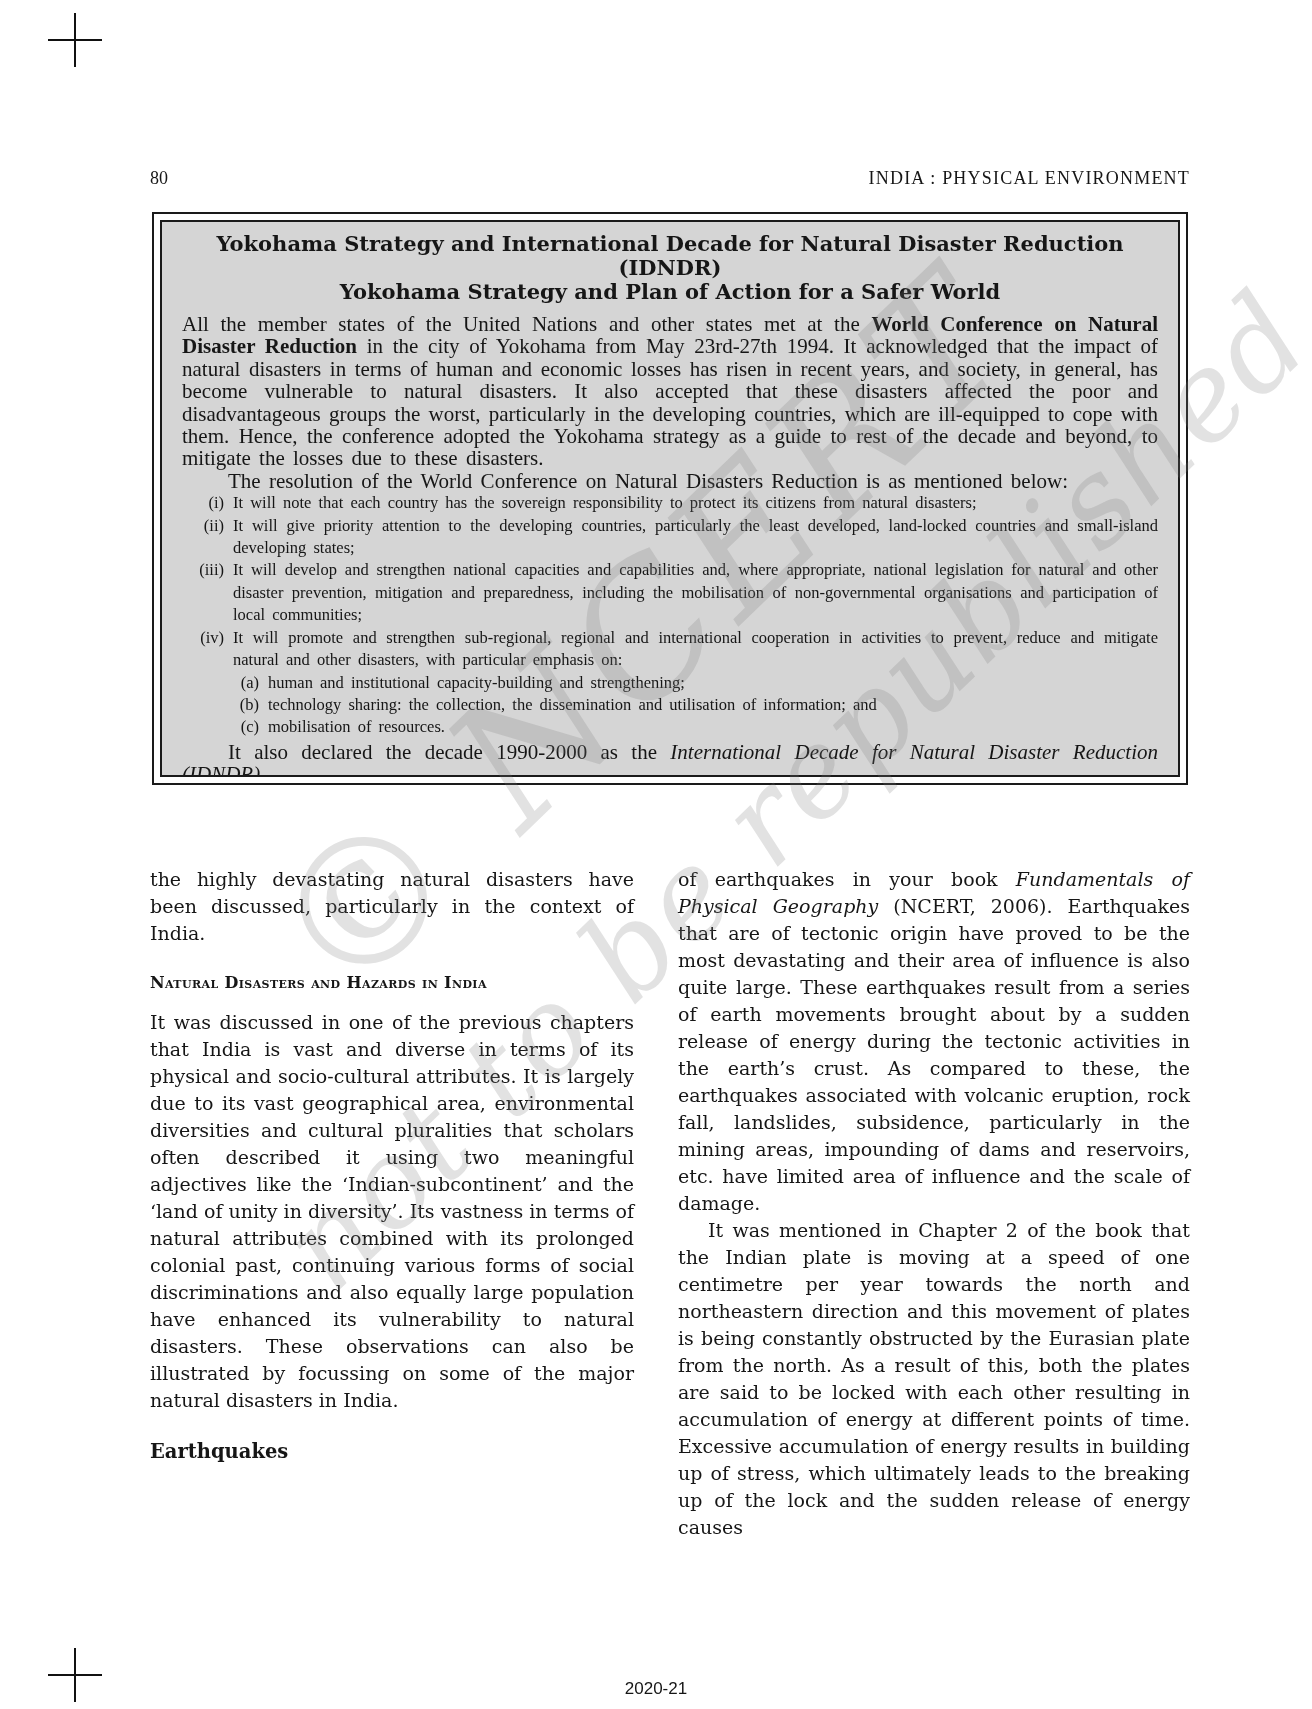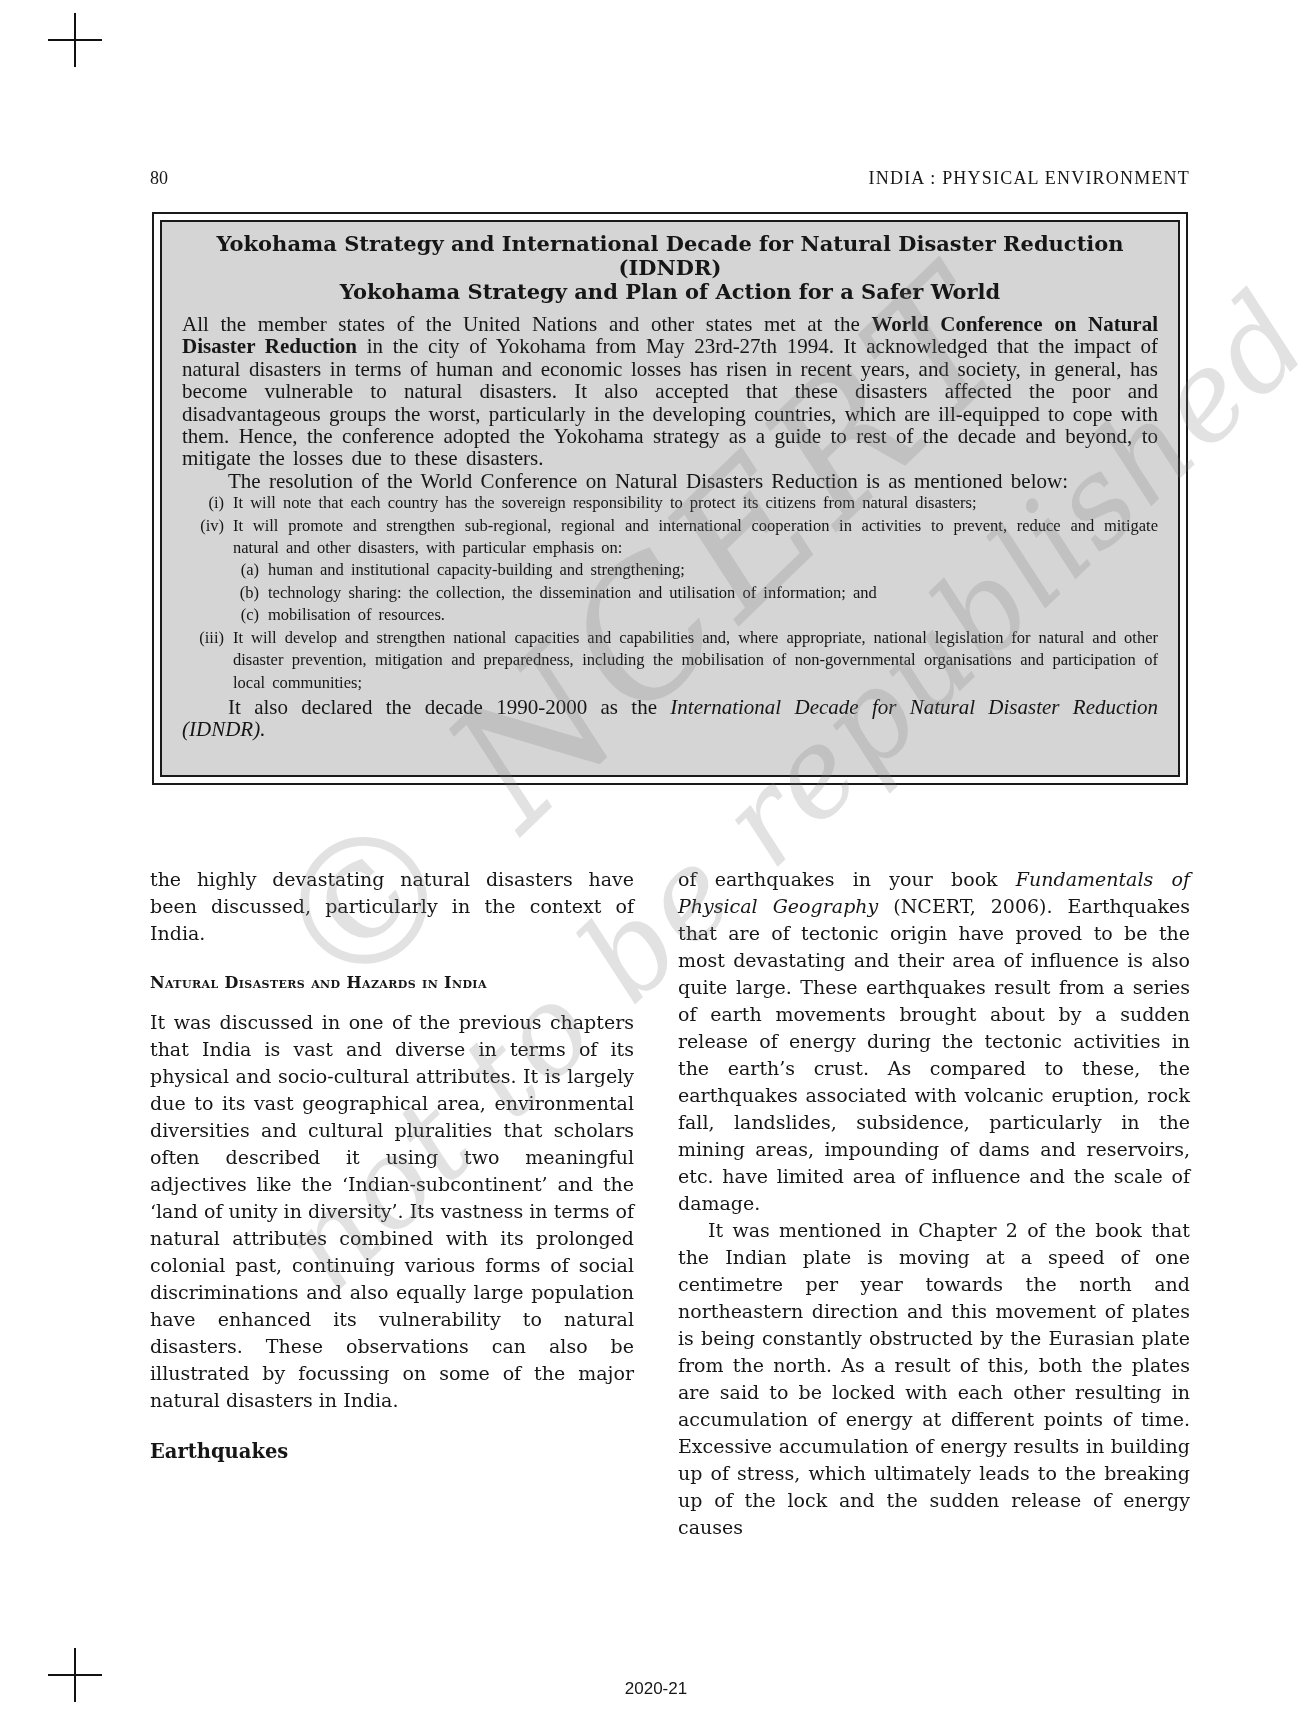--- a/index.html
+++ b/index.html
@@ -84,40 +84,44 @@
         <div>Yokohama Strategy and Plan of Action for a Safer World</div>
       </div>
       <p class="ybody">All the member states of the United Nations and other states met at the <b>World Conference on Natural Disaster Reduction</b> in the city of Yokohama from May 23rd-27th 1994. It acknowledged that the impact of natural disasters in terms of human and economic losses has risen in recent years, and society, in general, has become vulnerable to natural disasters. It also accepted that these disasters affected the poor and disadvantageous groups the worst, particularly in the developing countries, which are ill-equipped to cope with them.  Hence, the conference adopted the Yokohama strategy as a guide to rest of the decade and beyond, to mitigate the losses due to these disasters.</p>
       <p class="ybody indent">The resolution of the World Conference on Natural Disasters Reduction is as mentioned below:</p>
       <div class="ylist">
         <div class="li">
           <span class="marker">(i)</span>
           <span class="content">It will note that each country has the sovereign responsibility to protect its citizens from natural disasters;</span>
         </div>
         <div class="li">
+          <span class="marker">(ii)</span>
+          <span class="content">It will give priority attention to the developing countries, particularly the least developed, land-locked countries and small-island developing states;</span>
+        </div>
+        <div class="li">
+          <span class="marker">(iii)</span>
+          <span class="content">It will develop and strengthen national capacities and capabilities and, where appropriate, national legislation for natural and other disaster prevention, mitigation and preparedness, including the mobilisation of non-governmental organisations and participation of local communities;</span>
+        </div>
+        <div class="li">
           <span class="marker">(iv)</span>
           <span class="content">
             <span>It will promote and strengthen sub-regional, regional and international cooperation in activities to prevent, reduce and mitigate natural and other disasters, with particular emphasis on:</span>
             <span class="li sub">
               <span class="marker">(a)</span>
               <span class="content">human and institutional capacity-building and strengthening;</span>
             </span>
             <span class="li sub">
               <span class="marker">(b)</span>
               <span class="content">technology sharing: the collection, the dissemination and utilisation of information; and</span>
             </span>
             <span class="li sub">
               <span class="marker">(c)</span>
               <span class="content">mobilisation of resources.</span>
             </span>
           </span>
-        </div>
-        <div class="li">
-          <span class="marker">(iii)</span>
-          <span class="content">It will develop and strengthen national capacities and capabilities and, where appropriate, national legislation for natural and other disaster prevention, mitigation and preparedness, including the mobilisation of non-governmental organisations and participation of local communities;</span>
         </div>
       </div>
       <p class="ybody indent p3">It also declared the decade 1990-2000 as the <i>International Decade for Natural Disaster Reduction (IDNDR).</i></p>
     </div>
   </div>
 
   <div class="col col-left">
     <p>the highly devastating natural disasters have been discussed, particularly in the context of India.</p>
     <div class="sc-head">Natural Disasters and Hazards in India</div>
     <p>It was discussed in one of the previous chapters that India is vast and diverse in terms of its physical and socio-cultural attributes. It is largely due to its vast geographical area, environmental diversities and cultural pluralities that scholars often described it using two meaningful adjectives like the ‘Indian-subcontinent’ and the ‘land of unity in diversity’. Its vastness in terms of natural attributes combined with its prolonged colonial past, continuing various forms of social discriminations and also equally large population have enhanced its vulnerability to natural disasters. These observations can also be illustrated by focussing on some of the major natural disasters in India.</p>

